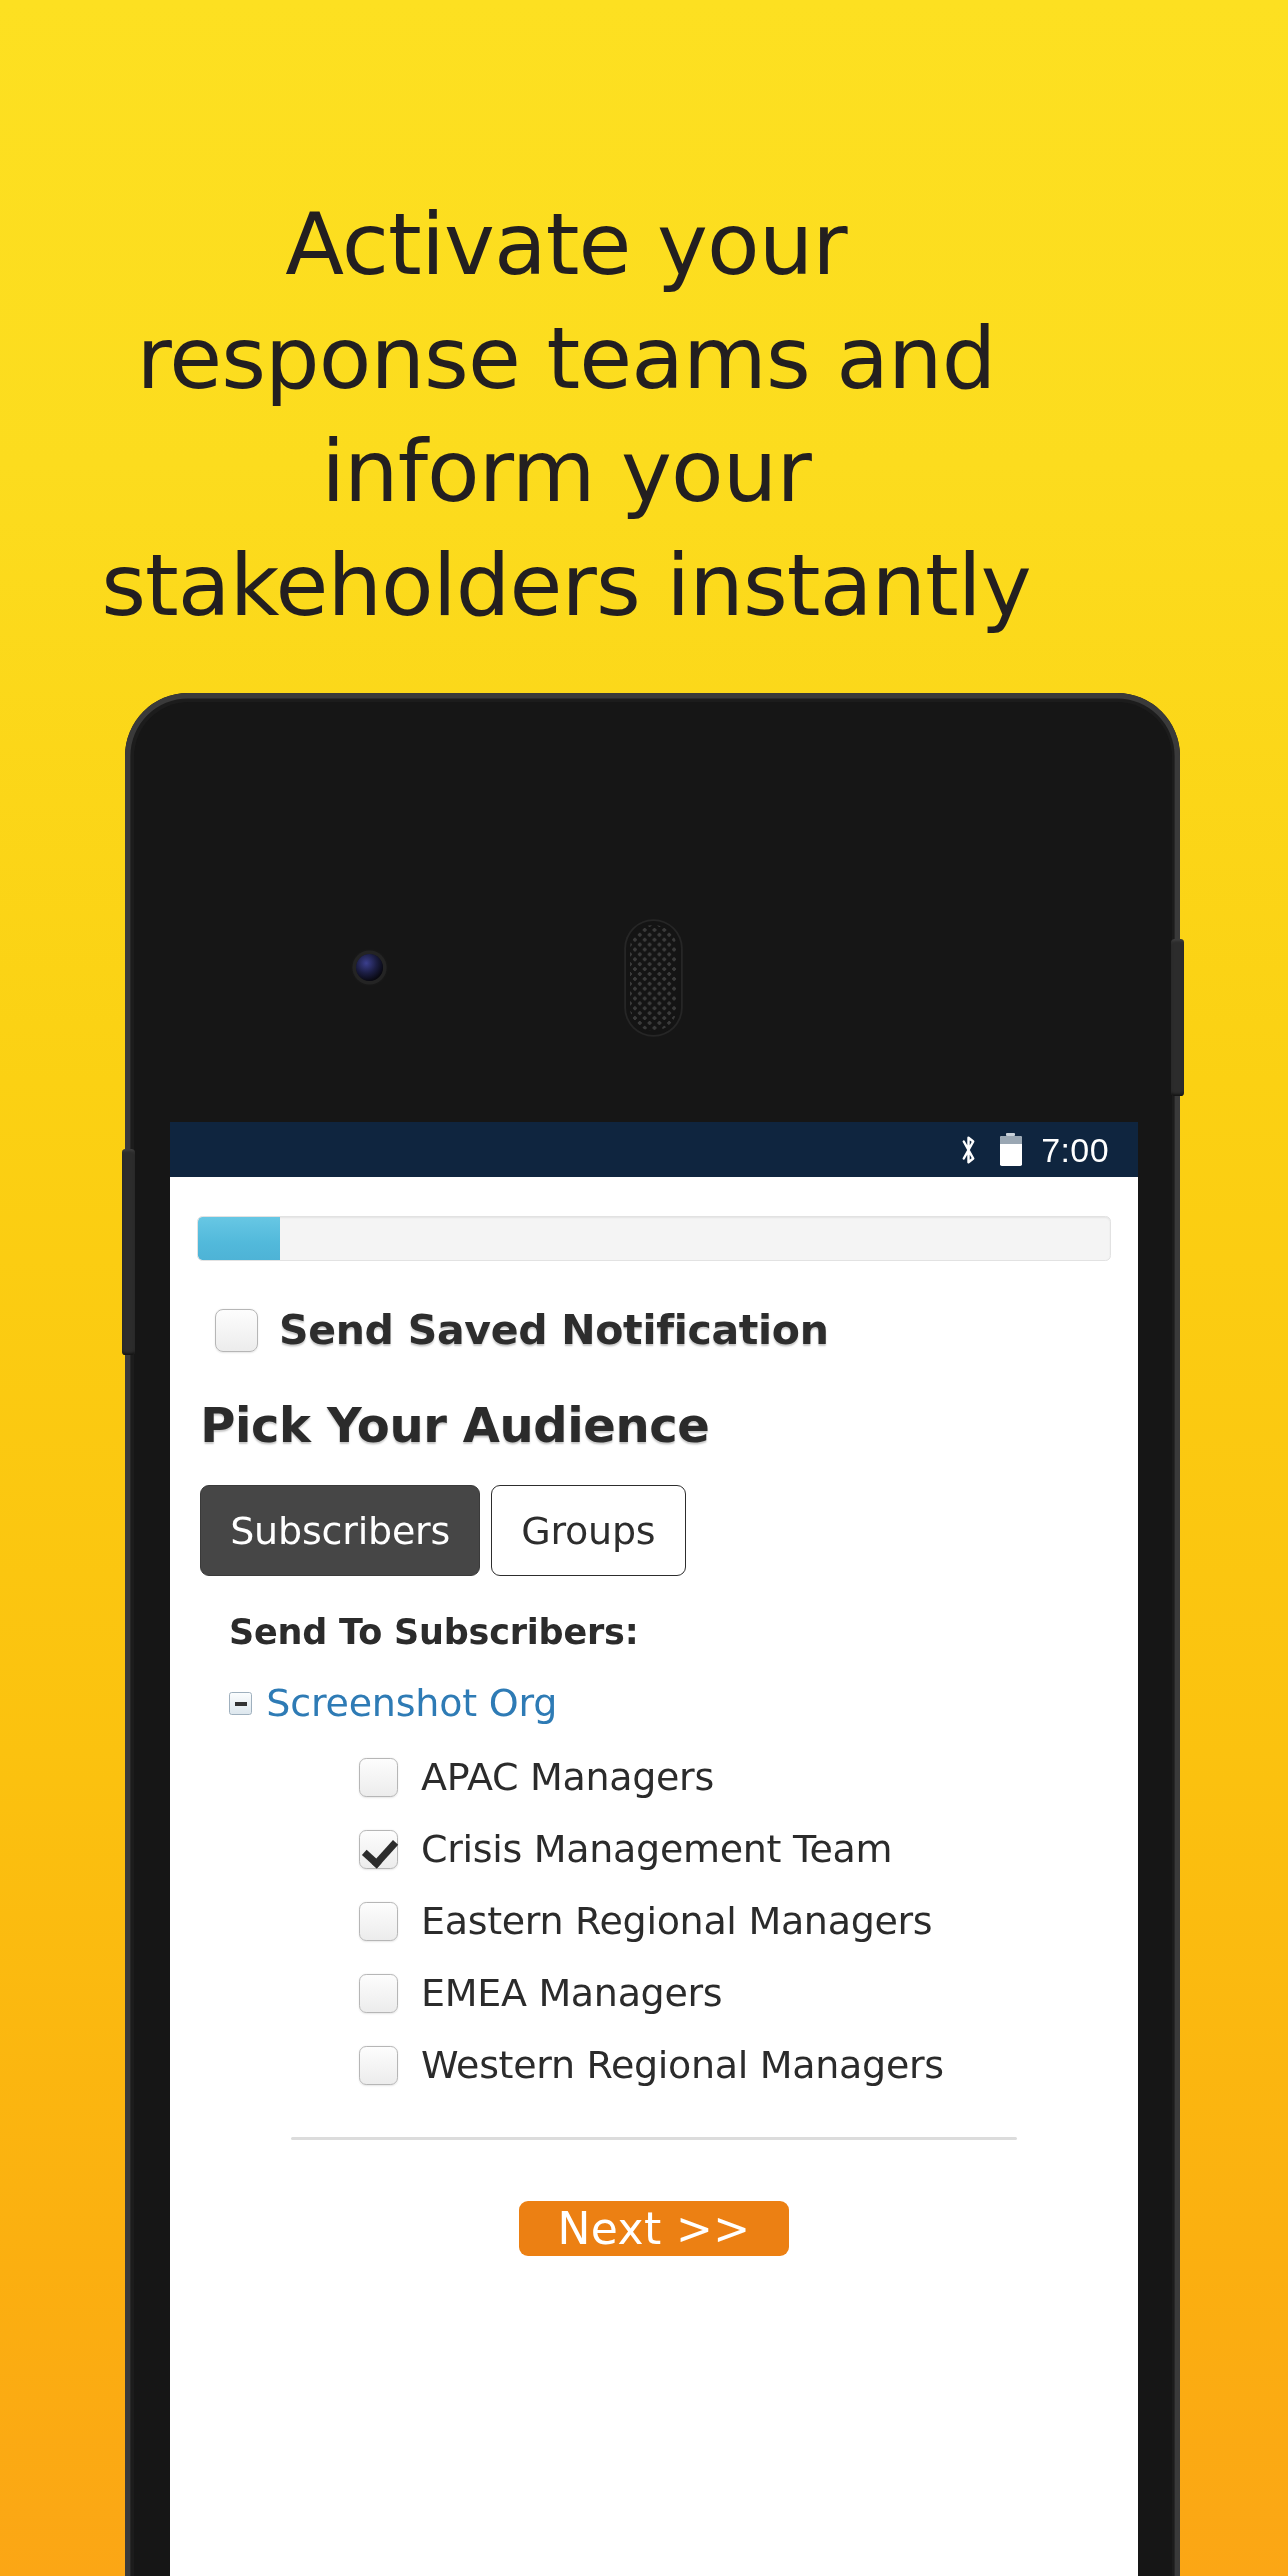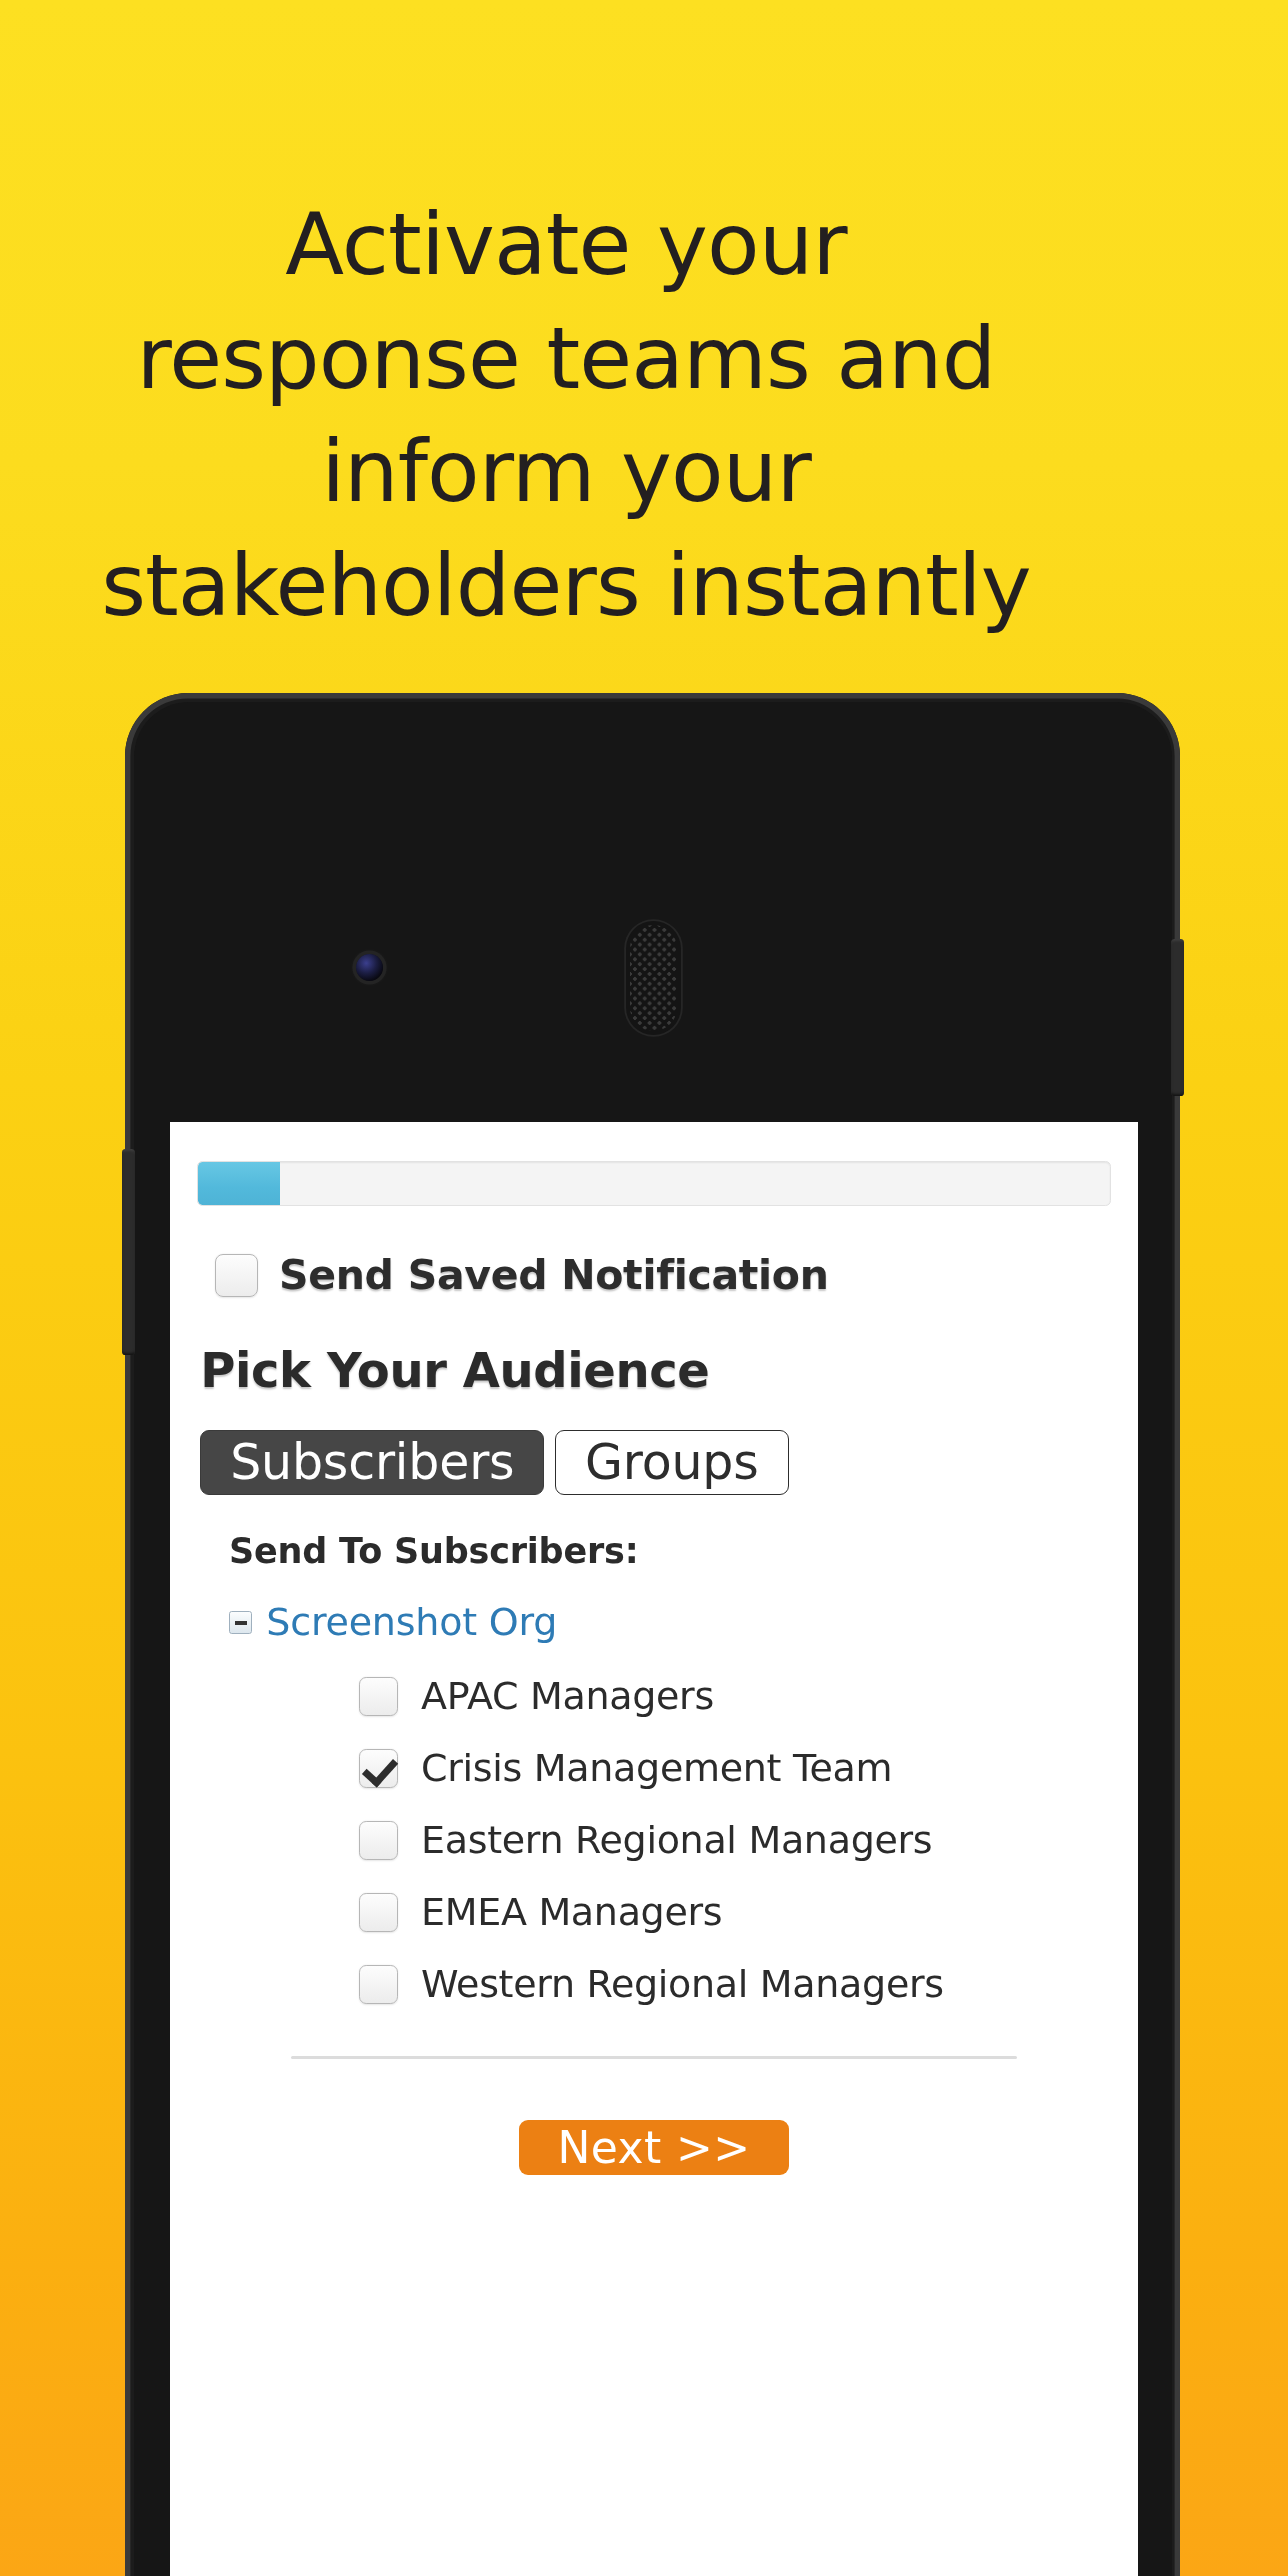--- a/index.html
+++ b/index.html
@@ -225,27 +225,27 @@
     text-shadow: 0 1.8px 1.8px rgba(0,0,0,0.22);
     letter-spacing: -0.4px;
   }
 
   .tabs {
     display: flex;
     gap: 10.7px;
     margin: 32px 0 0 7.2px;
   }
   .tab {
-    height: 65px;
+    height: 91px;
     min-width: 195px;
     border-radius: 9px;
     display: flex;
     align-items: center;
     justify-content: center;
-    font-size: 49px;
+    font-size: 38px;
     padding: 0 29px;
     letter-spacing: -0.2px;
   }
   .tab.active {
     background: #464646;
     color: #ffffff;
     border: 0.9px solid #3a3a3a;
   }
   .tab.inactive {
     background: #ffffff;
@@ -335,20 +335,30 @@
   <div class="phone-inner">
 
     <div class="side-btn right-top"></div>
     <div class="side-btn left-mid"></div>
 
     <div class="camera"></div>
     <div class="speaker"></div>
 
     <div class="screen">
 
+      <div class="statusbar">
+        <svg class="sb-bt" viewBox="0 0 24 36">
+          <path d="M7 9 L17 27 L12 31 L12 5 L17 9 L7 27" fill="none" stroke="#ffffff" stroke-width="2.6" stroke-linejoin="round" stroke-linecap="round"></path>
+        </svg>
+        <span class="sb-batt">
+          <span class="cap"></span>
+          <span class="shell"></span>
+        </span>
+        <span class="sb-time">7:00</span>
+      </div>
 
       <div class="app">
 
 
         <div class="progress-wrap">
           <div class="progress-bar" id="progress-fill" style="width: 9%;"></div>
         </div>
 
         <div class="saved-row">
           <span class="cb" id="cb-saved"></span>

